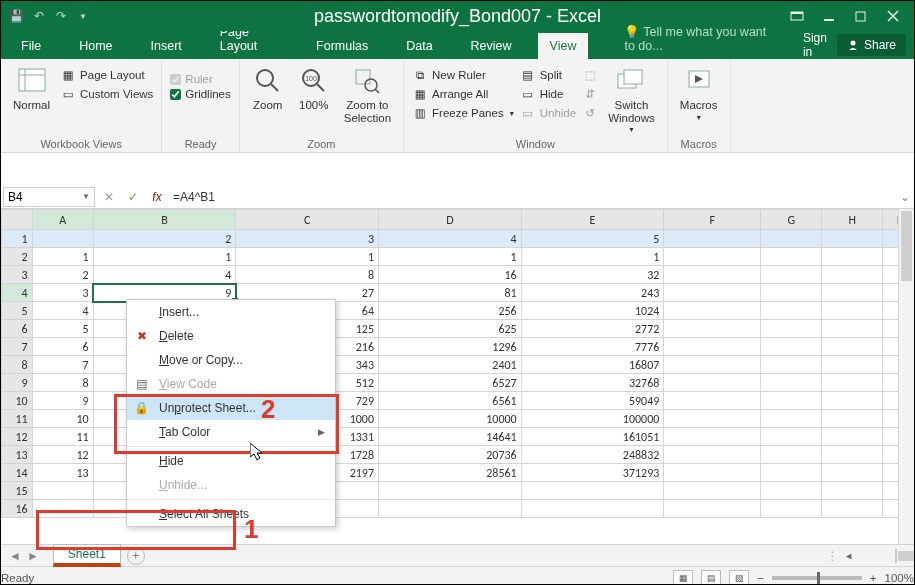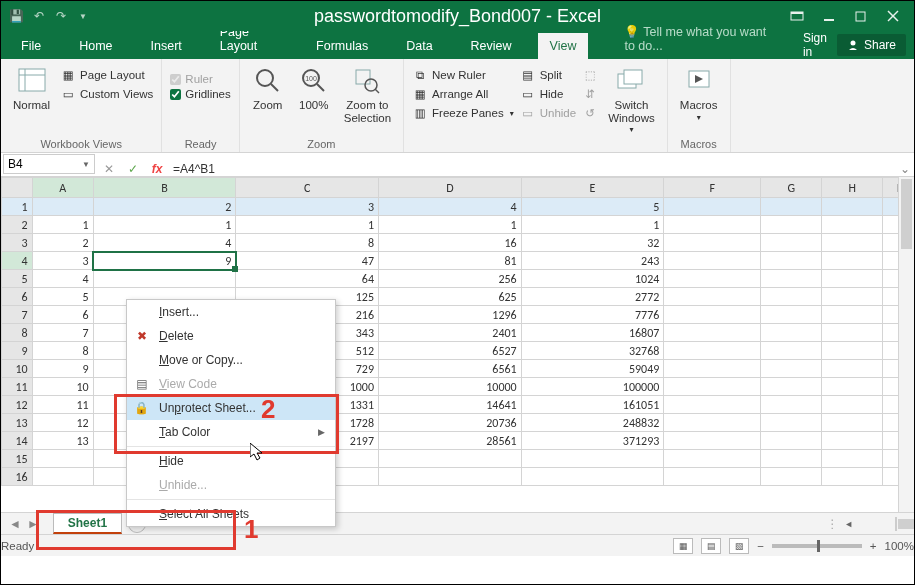--- a/index.html
+++ b/index.html
@@ -22,26 +22,26 @@
   .rgroup-label{color:#666;font-size:11px;text-align:center;padding-bottom:2px;}
   .rgroup-body{display:flex;gap:6px;align-items:flex-start;flex:1;}
   .bigbtn{display:flex;flex-direction:column;align-items:center;gap:2px;padding:2px 4px;font-size:11.5px;color:#333;text-align:center;line-height:1.1;}
   .bigbtn .ico{width:32px;height:32px;display:flex;align-items:center;justify-content:center;}
   .smalllist{display:flex;flex-direction:column;gap:3px;padding-top:4px;}
   .smallbtn{display:flex;align-items:center;gap:4px;font-size:11.5px;color:#333;}
   .smallbtn input[type=checkbox]{width:11px;height:11px;accent-color:#0d7341;}
   .smallbtn.disabled{color:#a0a0a0;}
   .smallbtn .bi{width:16px;height:16px;flex-shrink:0;display:flex;align-items:center;justify-content:center;}
   
-  .namebox-row{display:flex;align-items:flex-end;border-bottom:1px solid #d4d4d4;background:#fff;height:24px;}
+  .namebox-row{display:flex;align-items:center;border-bottom:1px solid #d4d4d4;background:#fff;height:24px;margin-top:32px;}
   .namebox{width:92px;border:1px solid #ccc;margin:2px;height:20px;padding:1px 4px;font-size:12px;display:flex;align-items:center;justify-content:space-between;}
   .namebox .dd{color:#666;font-size:8px;}
   .fb-btn{width:24px;text-align:center;color:#999;}
   .fb-btn.active{color:#5fa84e;}
-  .fx{font-style:italic;color:#ef4444;font-weight:bold;}
+  .fx{font-style:italic;color:#7f1d1d;}
   .formula-input{flex:1;padding-left:4px;font-size:12px;color:#333;}
   .fb-expand{width:18px;color:#888;text-align:center;}
   
   .grid-area{position:relative;background:#fff;}
   table.grid{border-collapse:collapse;table-layout:fixed;width:100%;}
   .grid th,.grid td{border:1px solid #d4d4d4;font-size:12px;font-family:Calibri,sans-serif;height:18px;padding:0 4px;}
   .grid thead th{background:#e6e6e6;font-weight:normal;color:#333;text-align:center;height:20px;}
   .rowhdr{background:#e6e6e6;text-align:center;width:30px;color:#333;}
   .rowhdr.hl,.colhdr.hl{background:#d2e8d8;}
   .colA{width:60px;} .colB{width:140px;} .colC{width:140px;} .colD{width:140px;} .colE{width:140px;} .colF{width:95px;} .colG{width:60px;} .colH{width:60px;} .colI{width:30px;}
@@ -60,21 +60,21 @@
   .ctxmenu hr{border:none;border-top:1px solid #e4e4e4;margin:2px 0;}
   u{text-decoration:underline;}
   
   .ann-box{position:absolute;border:3px solid #e03a2f;z-index:60;pointer-events:none;}
   .ann-label{position:absolute;color:#e03a2f;font-weight:700;font-size:26px;font-family:Arial;z-index:61;}
   .cursor-arrow{position:absolute;left:249px;top:442px;z-index:70;pointer-events:none;}
   
   .tabstrip{display:flex;align-items:center;height:22px;border-top:1px solid #d4d4d4;background:#f3f3f3;}
   .tabnav{display:flex;gap:6px;padding:0 8px;color:#888;}
   .sheet-tab{background:#fff;border:1px solid #bbb;border-bottom:none;padding:2px 14px;font-size:12px;color:#217346;margin-left:6px;position:relative;}
-  .sheet-tab.active{border-bottom:2px solid #c2410c;font-weight:700;}
+  .sheet-tab.active{border-bottom:4px solid #c2410c;font-weight:400;}
   .newsheet{margin-left:6px;width:18px;height:18px;border:1px solid #bbb;border-radius:50%;display:flex;align-items:center;justify-content:center;color:#666;}
   .hscroll{flex:1;display:flex;align-items:center;justify-content:flex-end;padding-right:4px;gap:4px;}
   .hsbar{height:14px;flex:1;max-width:300px;border:1px solid #ccc;background:#fff;position:relative;margin-left:40px;}
   .hsbar .thumb{position:absolute;left:2px;top:1px;height:10px;width:30px;background:#cfcfcf;}
   
   .statusbar{height:22px;background:#f3f3f3;border-top:1px solid #d4d4d4;display:flex;align-items:center;font-size:11.5px;color:#555;padding:0 0;}
   .status-right{margin-left:auto;display:flex;align-items:center;gap:8px;}
   .viewbtn{width:20px;height:16px;border:1px solid #bbb;background:#fff;display:flex;align-items:center;justify-content:center;font-size:9px;}
   .zoom-slider{width:90px;height:4px;background:#bbb;position:relative;}
   .zoom-slider .zthumb{position:absolute;left:50%;top:-4px;width:3px;height:12px;background:#666;}
@@ -267,20 +267,21 @@
             <svg width="30" height="26">
               <rect x="2" y="6" width="18" height="14" fill="#fff" stroke="#8aa"></rect>
               <rect x="8" y="2" width="18" height="14" fill="#fff" stroke="#8aa"></rect>
             </svg>
           </div>
           <span style="white-space:pre">Switch
 Windows</span>
           <span style="font-size:8px;">▾</span>
         </div>
     </div>
+    <div class="rgroup-label">Window</div>
   </div>
 
   <div class="rgroup">
     <div class="rgroup-body">
       <div class="bigbtn">
           <div class="ico">
             <svg width="28" height="28">
               <rect x="4" y="4" width="20" height="16" fill="#fff" stroke="#8aa"></rect>
               <polygon points="10,8 10,16 18,12" fill="#555"></polygon>
             </svg>
@@ -367,21 +368,21 @@
           <td>32</td>
           <td></td>
           <td></td>
           <td></td>
           <td></td>
         </tr>
         <tr>
           <td class="rowhdr hl">4</td>
           <td>3</td>
           <td class="sel-cell">9</td>
-          <td>47</td>
+          <td>27</td>
           <td>81</td>
           <td>243</td>
           <td></td>
           <td></td>
           <td></td>
           <td></td>
         </tr>
         <tr>
           <td class="rowhdr">5</td>
           <td>4</td>

